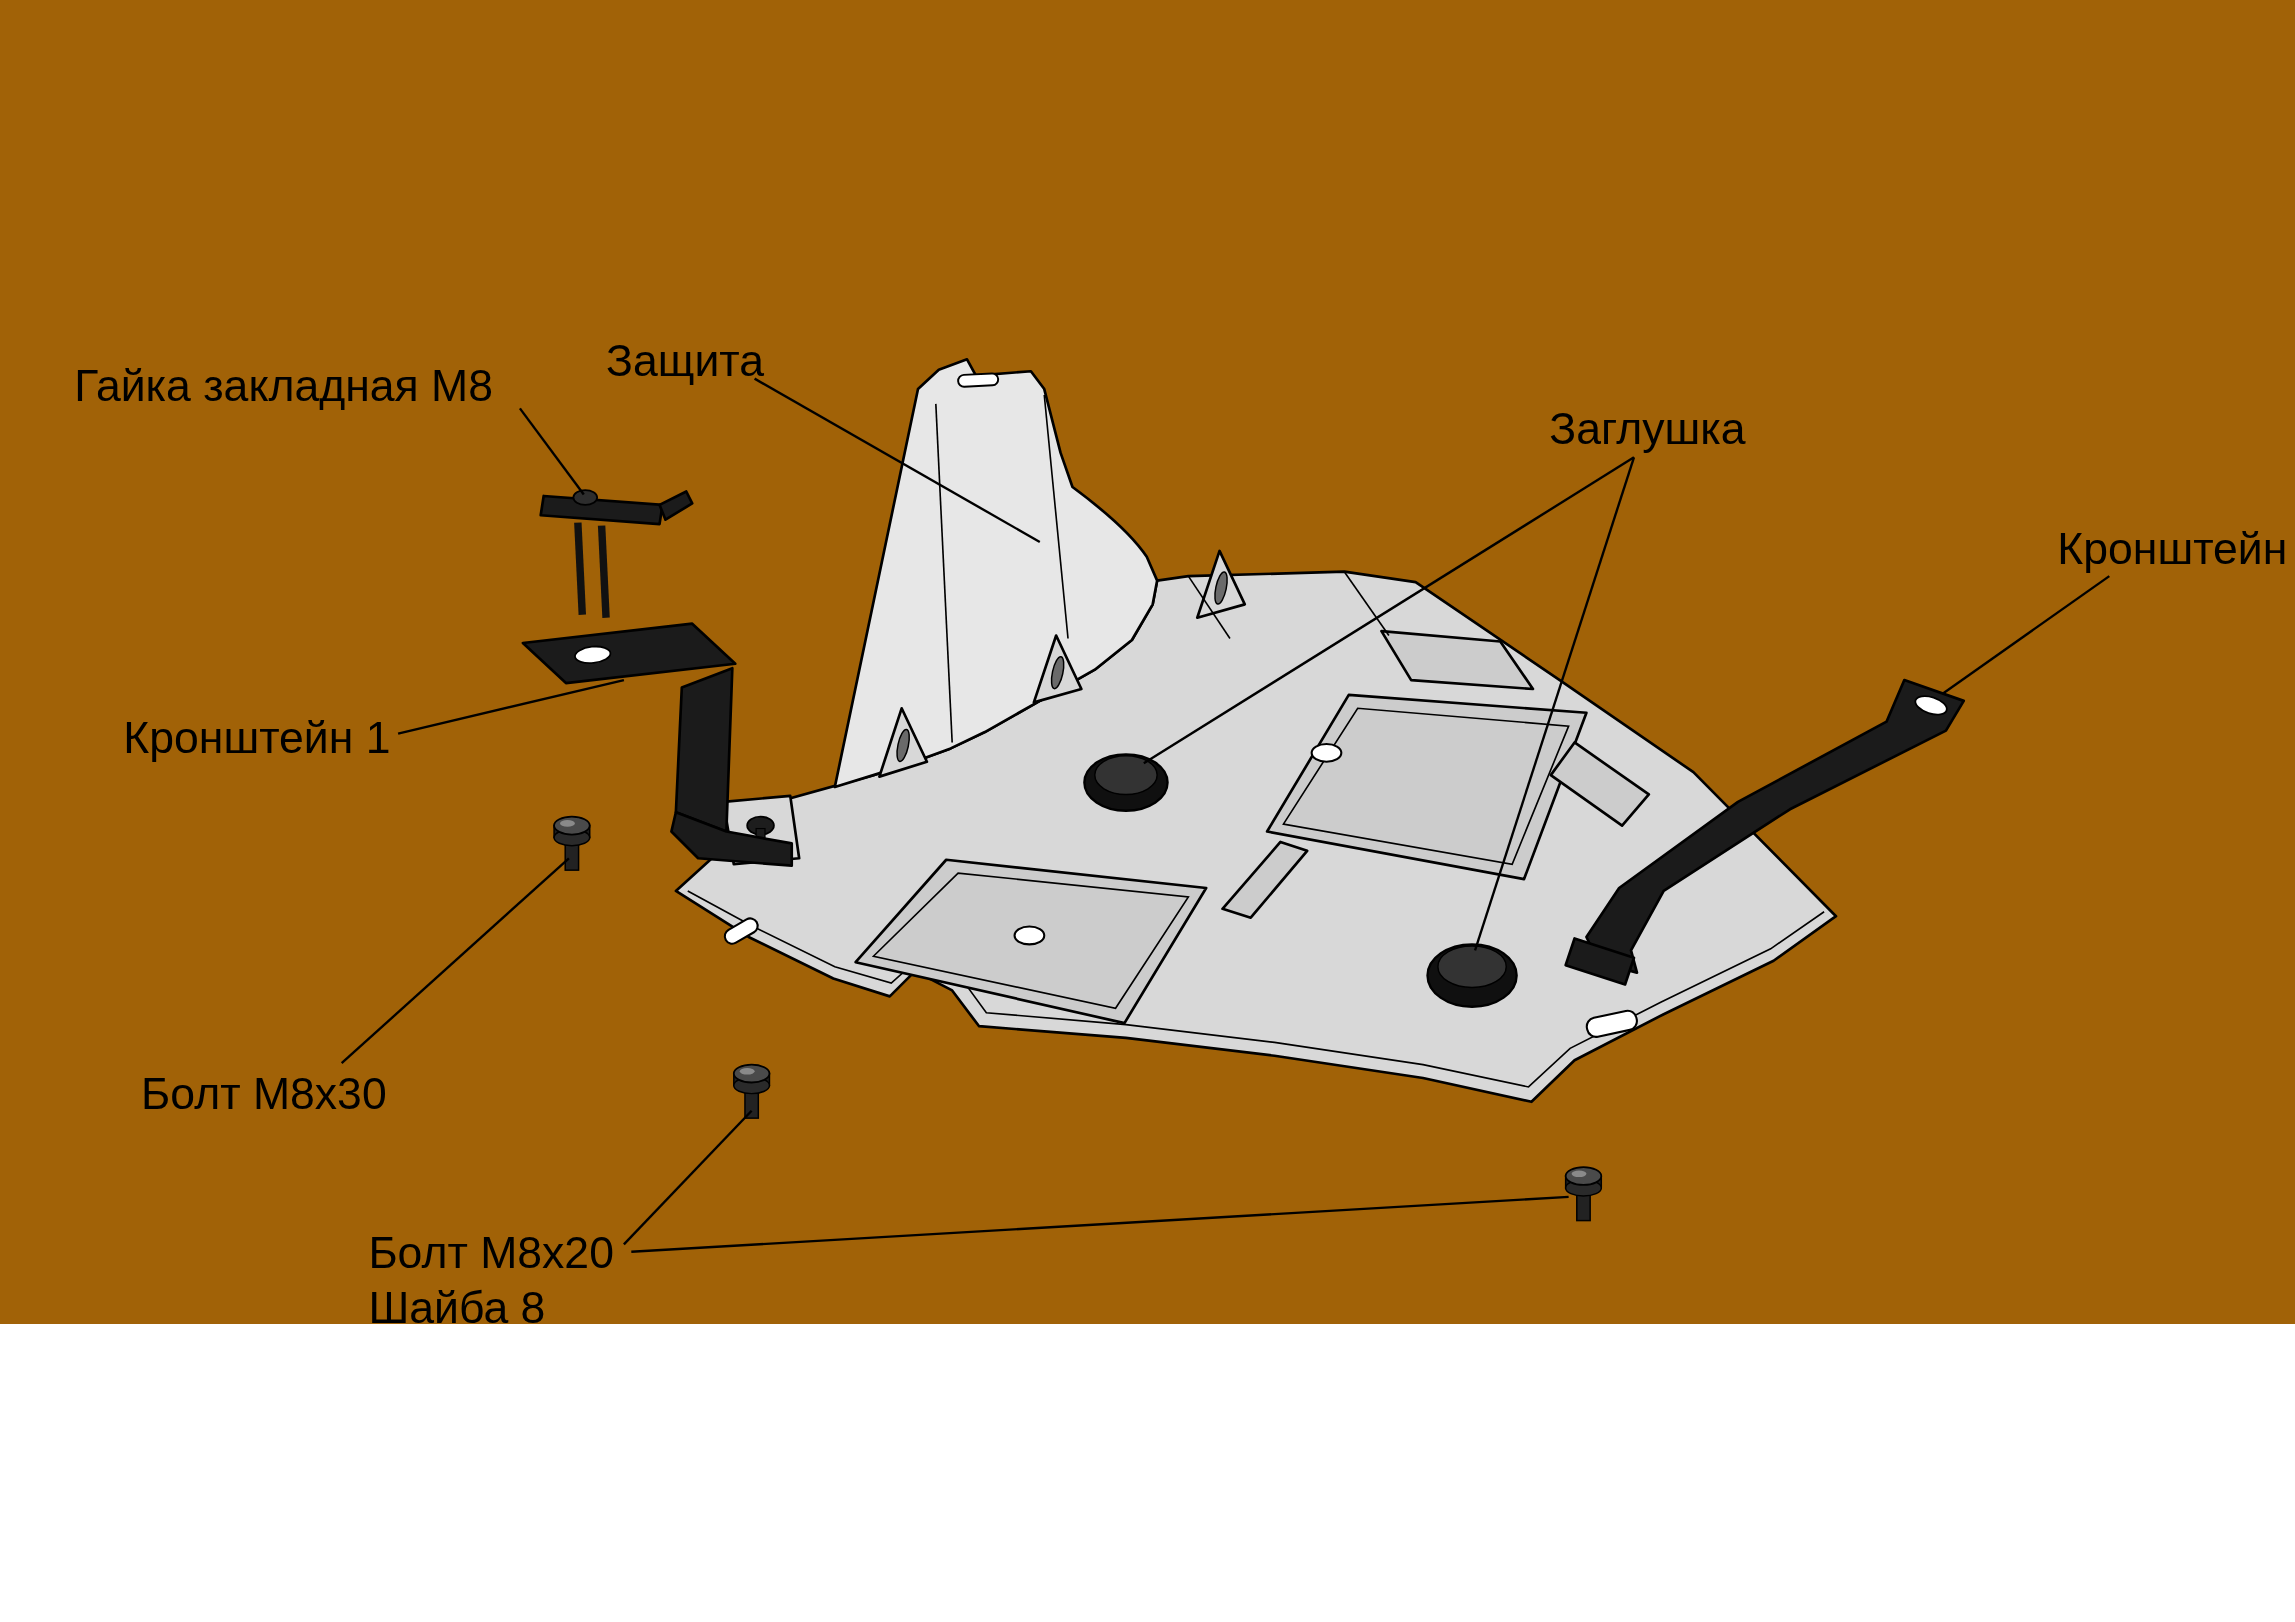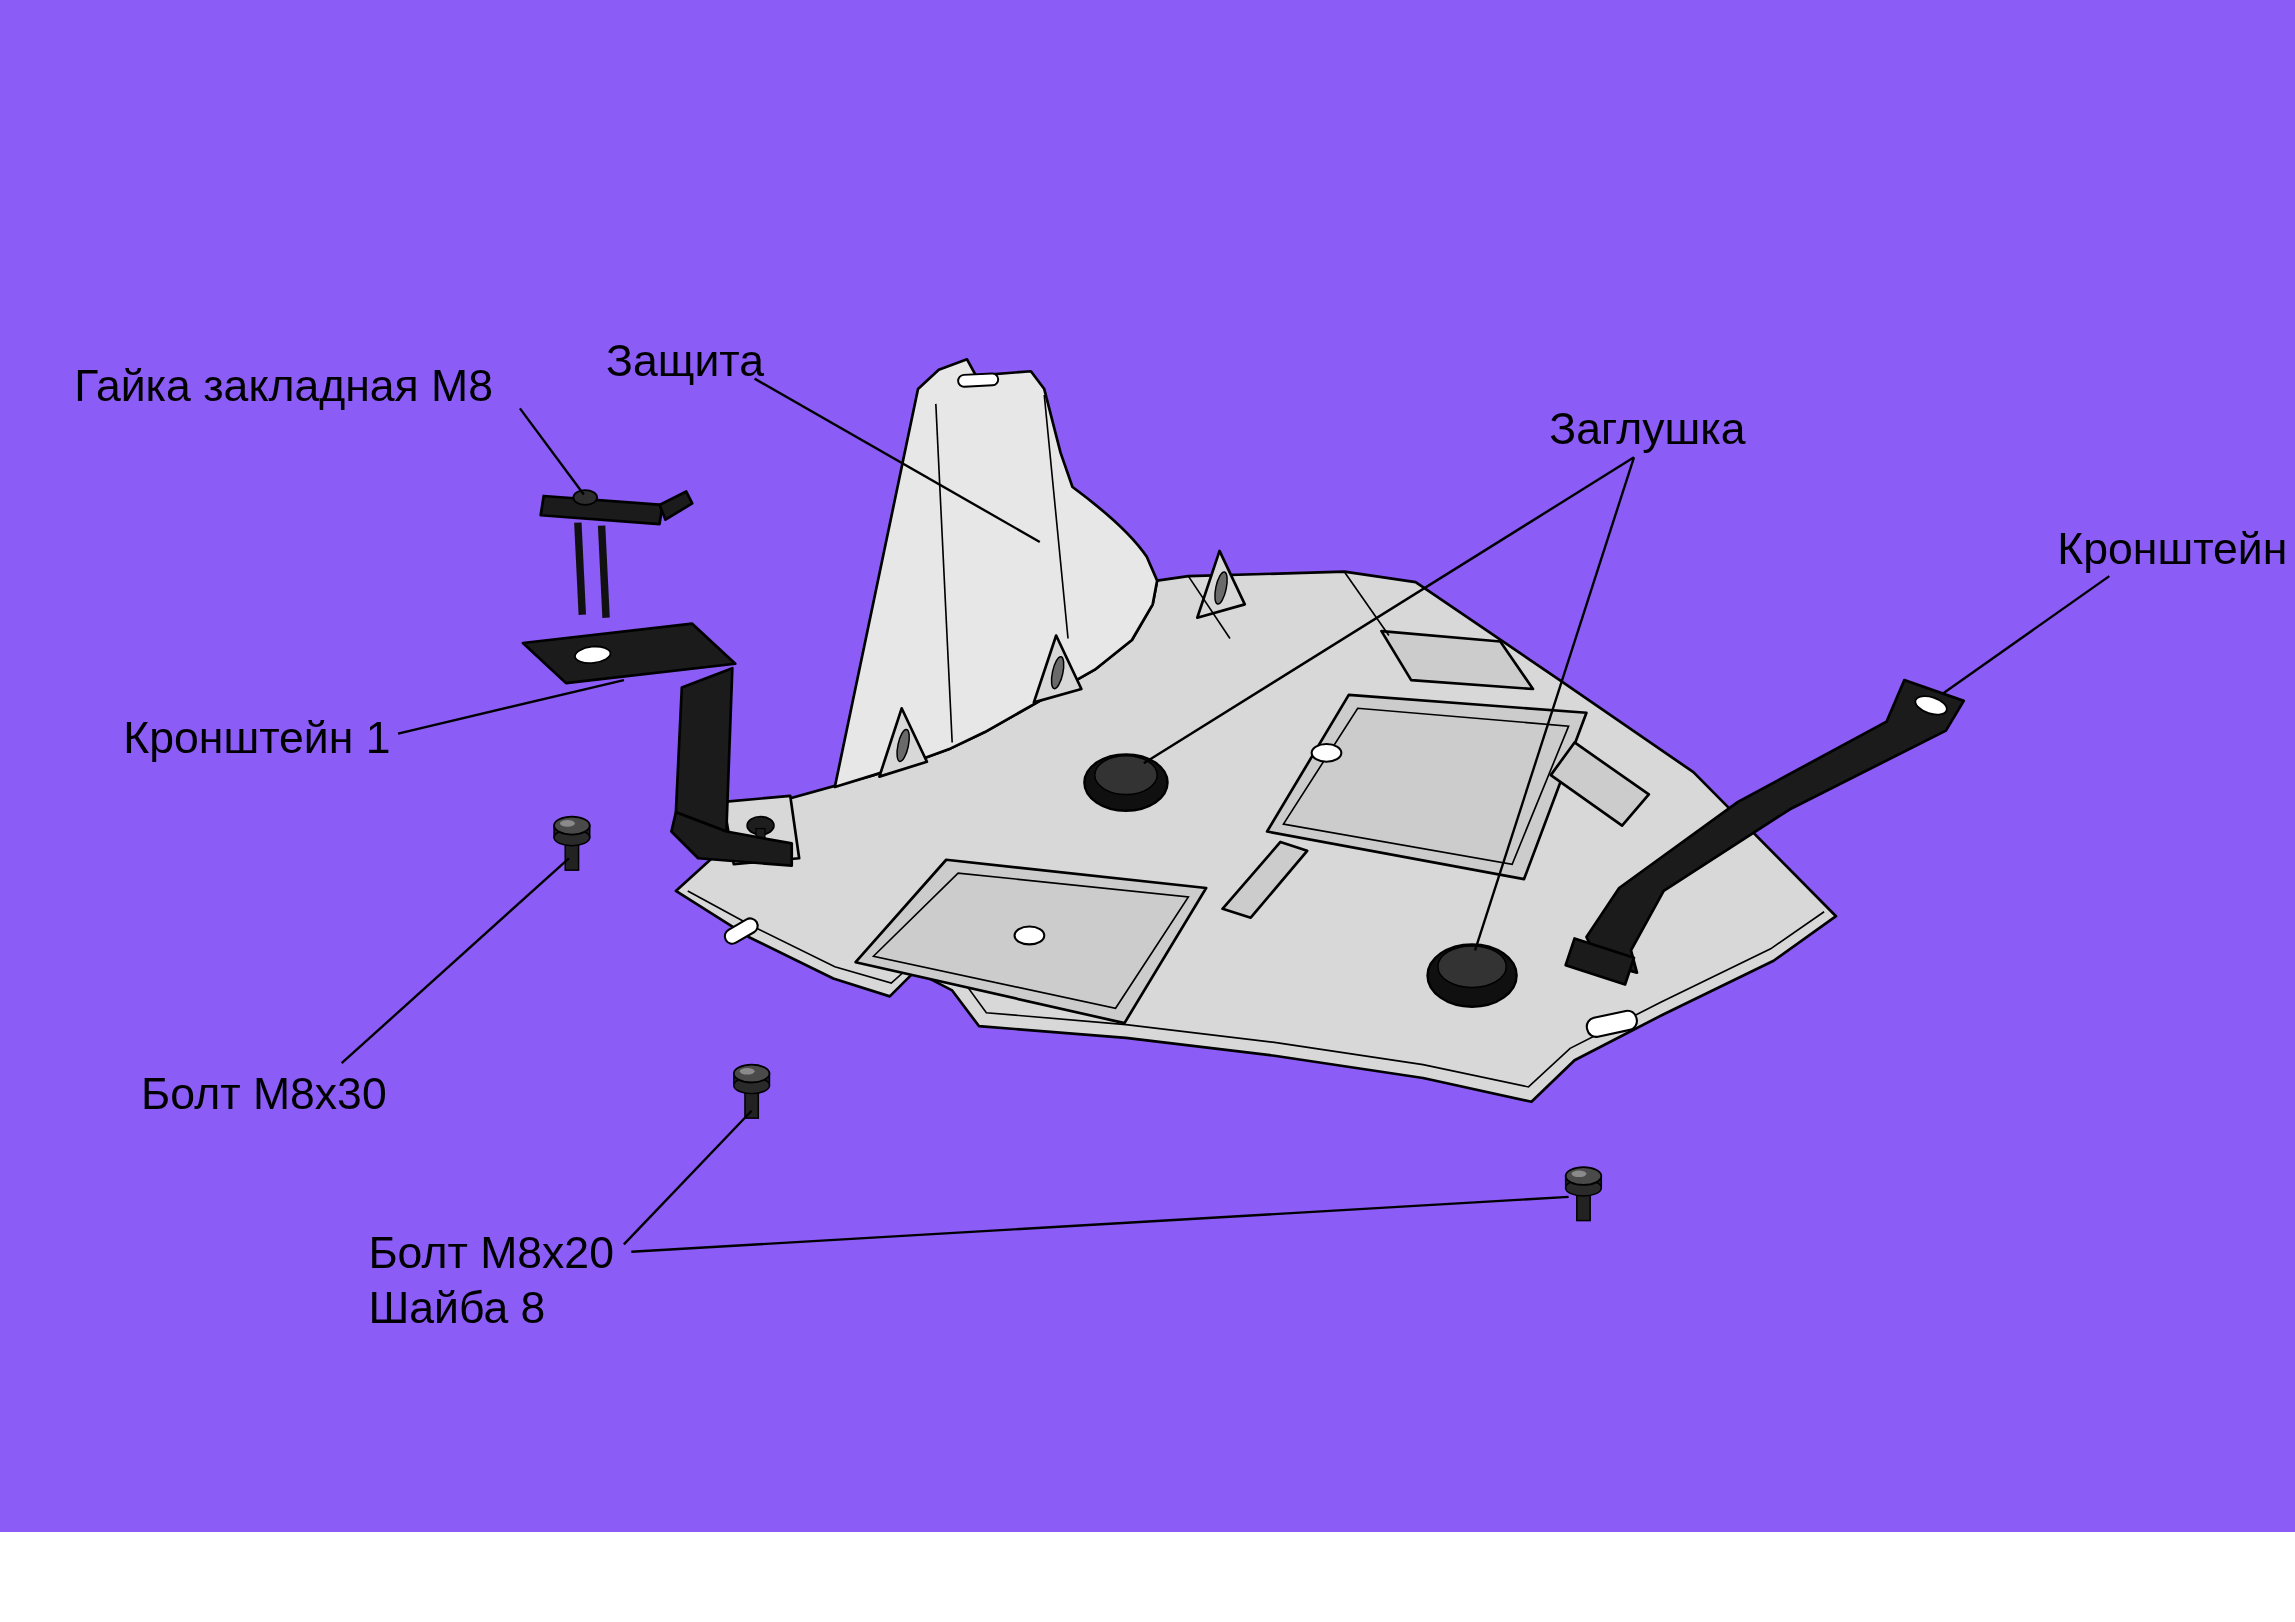--- a/index.html
+++ b/index.html
@@ -1,16 +1,16 @@
 <!DOCTYPE html>
 <html style="font-size:10.5px"><head>
 <meta charset="utf-8">
 <style>
   html,body{margin:0;padding:0;background:#ffffff;}
-  .canvas{position:relative;width:2295px;height:1532px;background:#8b5cf6;overflow:hidden;}
+  .canvas{position:relative;width:2295px;height:1324px;background:#a16207;overflow:hidden;}
   svg{display:block;}
   text{font-family:"Liberation Sans","DejaVu Sans",sans-serif;fill:#000;}
   .outline{stroke:#000;stroke-width:1.8;stroke-linejoin:round;}
   .thin{stroke:#000;stroke-width:1.1;fill:none;}
   .leader{stroke:#000;stroke-width:1.6;fill:none;}
 </style>
 </head>
 <body>
 
 <div class="canvas">

